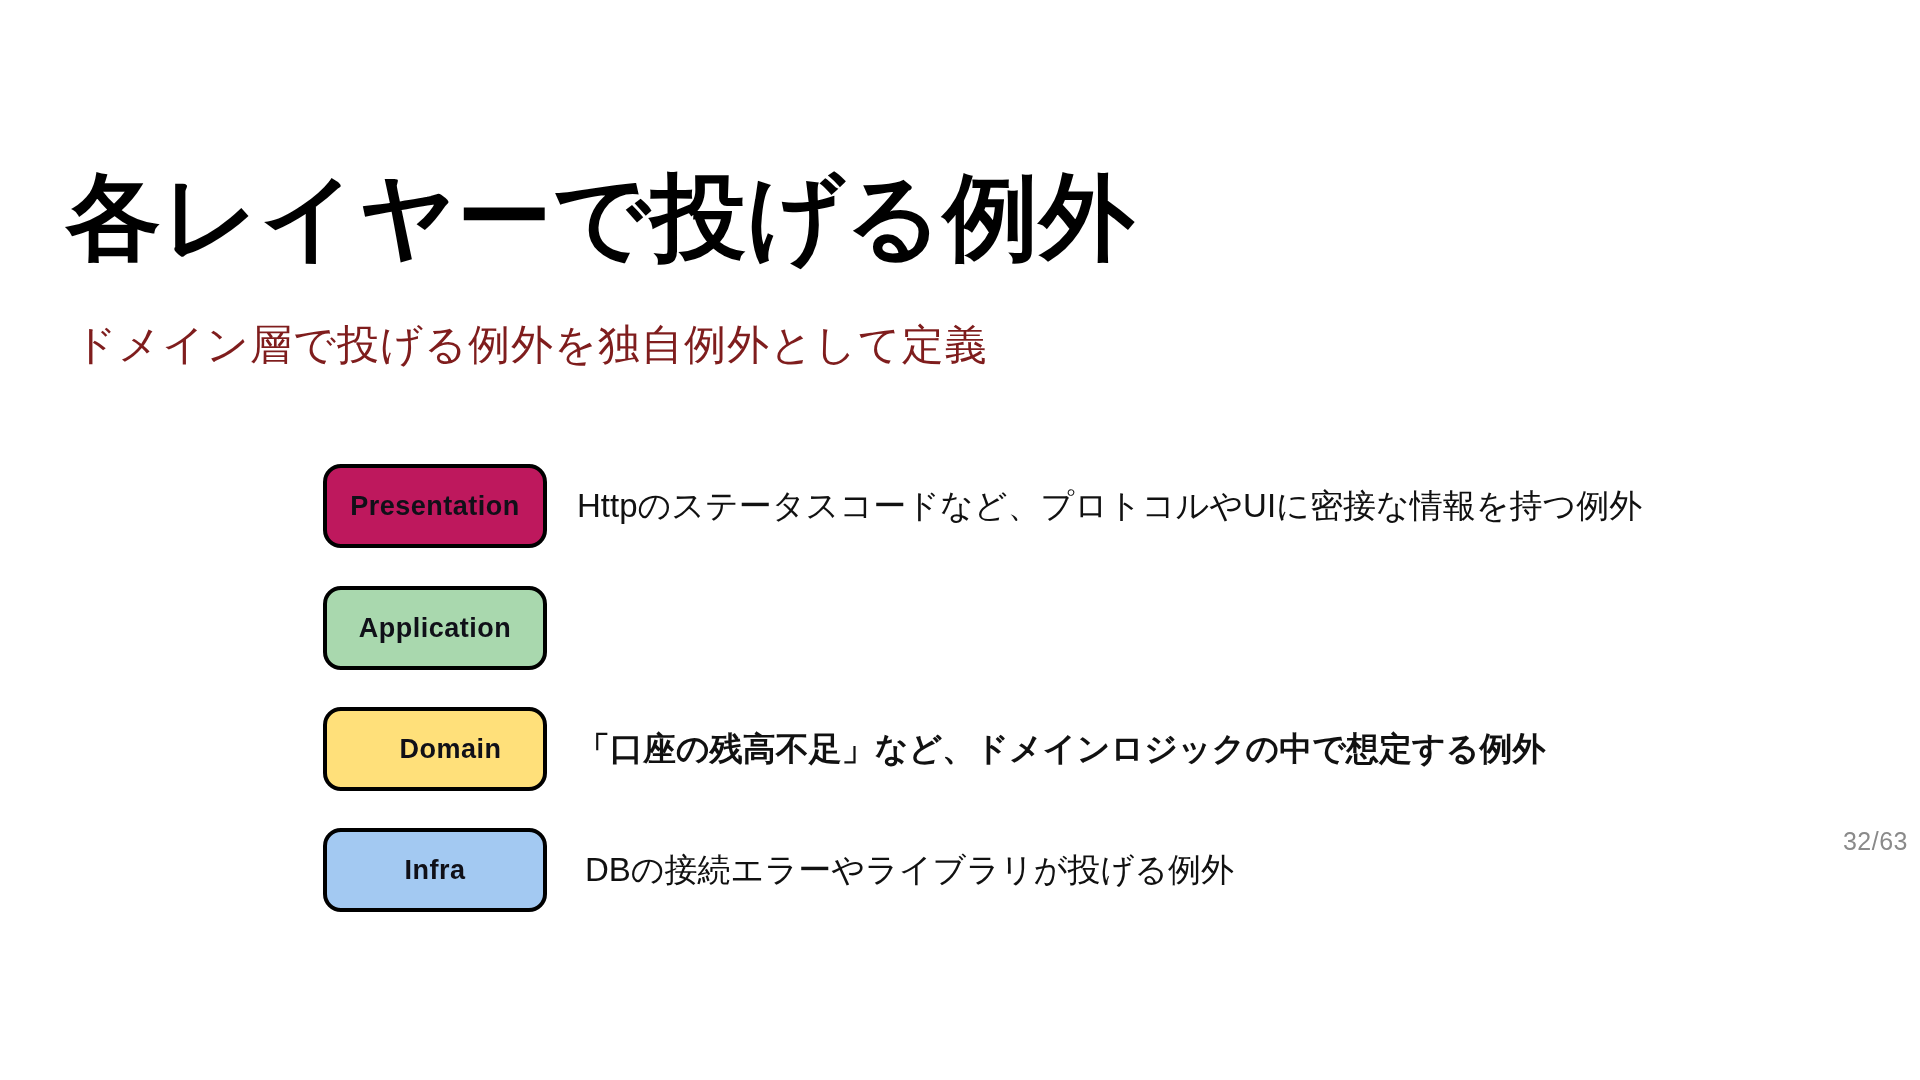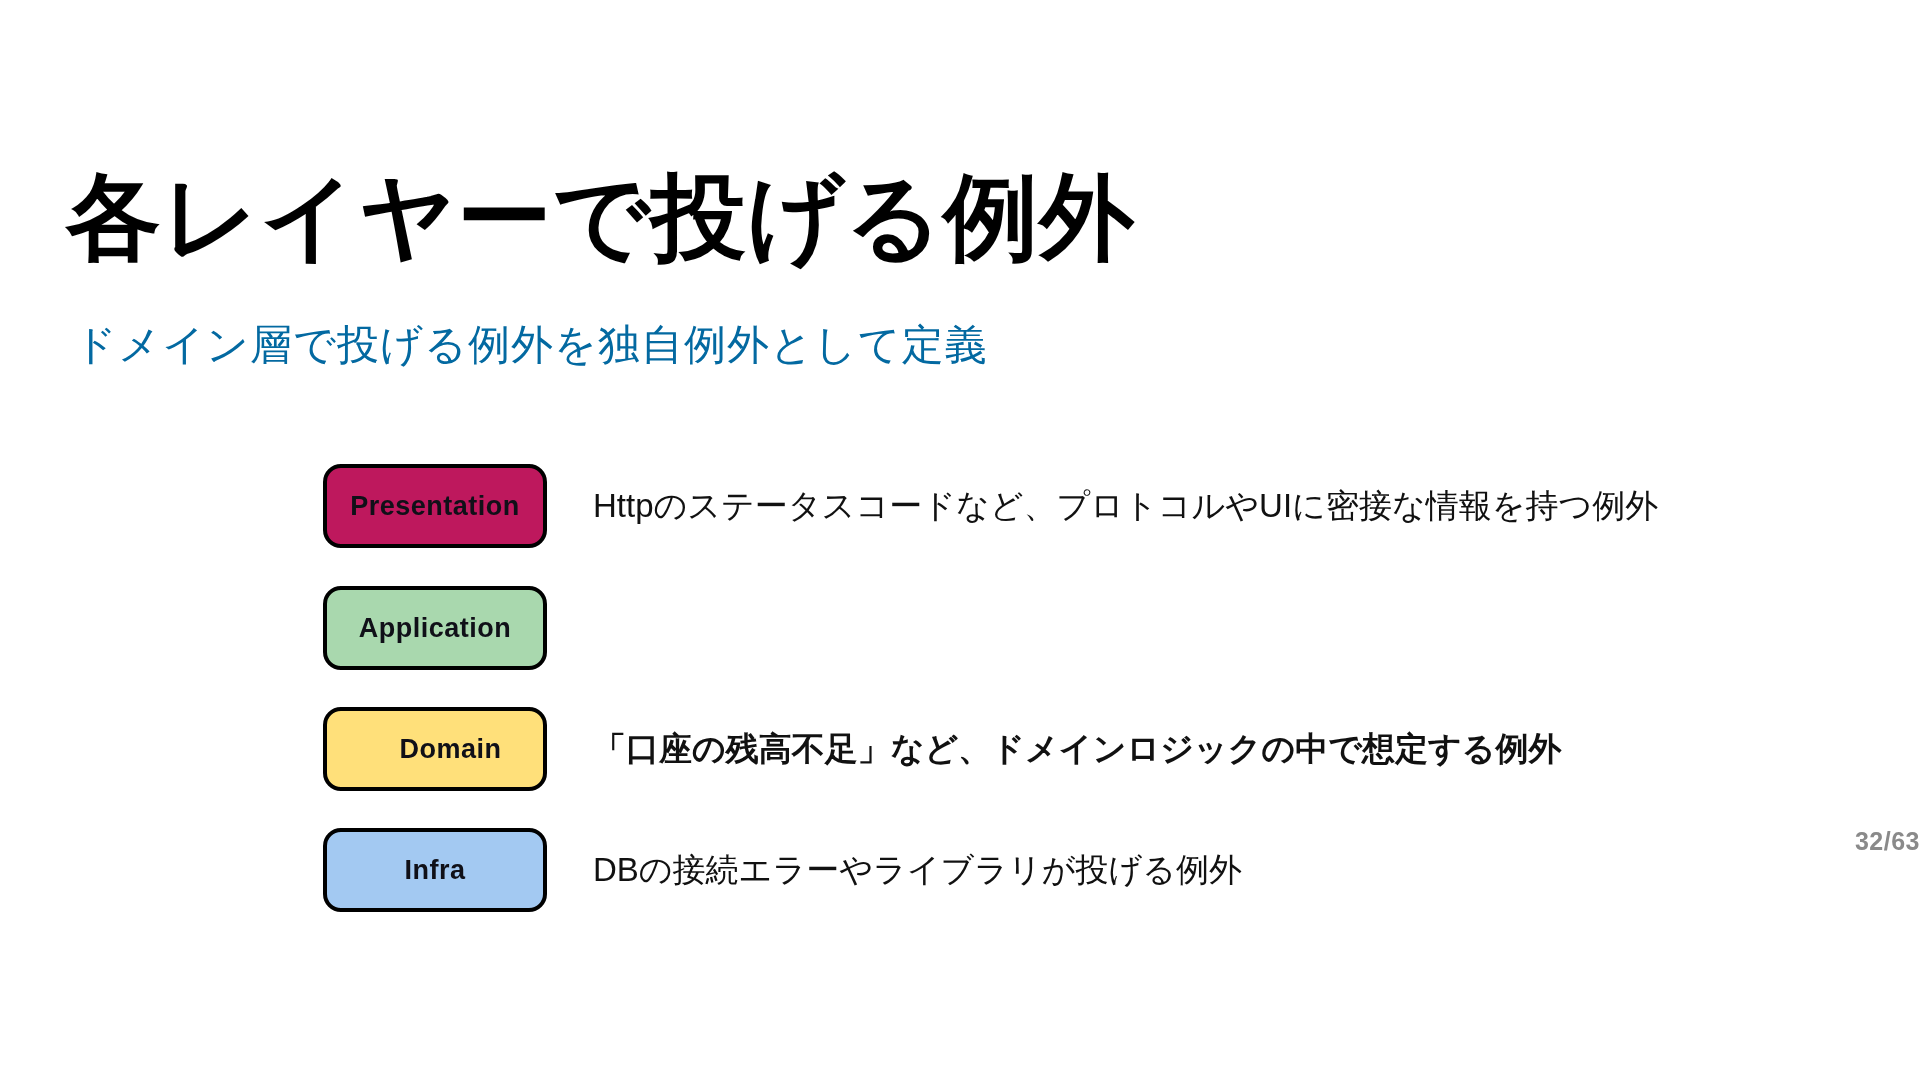--- a/index.html
+++ b/index.html
@@ -26,21 +26,21 @@
     letter-spacing: 1px;
     line-height: 1.05;
     white-space: nowrap;
   }
   .slide-subtitle {
     position: absolute;
     left: 74px;
     top: 322px;
     font-size: 42px;
     font-weight: 500;
-    color: #0369a1;
+    color: #7f1d1d;
     letter-spacing: 1px;
     line-height: 1.1;
     white-space: nowrap;
   }
   .layer-row {
     position: absolute;
     left: 323px;
     height: 84px;
     display: flex;
     align-items: center;
@@ -57,40 +57,40 @@
     flex: 0 0 auto;
   }
   .layer-label {
     font-size: 27px;
     font-weight: 700;
     color: #101018;
     letter-spacing: 0.5px;
     white-space: nowrap;
   }
   .layer-desc {
-    margin-left: 46px;
+    margin-left: 30px;
     font-size: 33px;
     font-weight: 400;
     color: #111111;
     letter-spacing: 0px;
     white-space: nowrap;
   }
   .layer-desc.emphasis {
     font-weight: 700;
   }
   .row-1 { top: 464px; }
   .row-2 { top: 586px; }
   .row-3 { top: 707px; }
-  .row-4 { top: 828px; }
+  .row-4 { top: 828px; gap: 8px; }
   .page-number {
     position: absolute;
-    right: 0;
+    right: 12px;
     bottom: 15px;
     font-size: 25px;
-    font-weight: 700;
+    font-weight: 400;
     color: #8a8a8a;
     letter-spacing: 0.5px;
   }
 </style>
 </head>
 <body>
 
 <div class="slide">
 
   <h1 class="slide-title" style="margin:0;">各レイヤーで投げる例外</h1>

